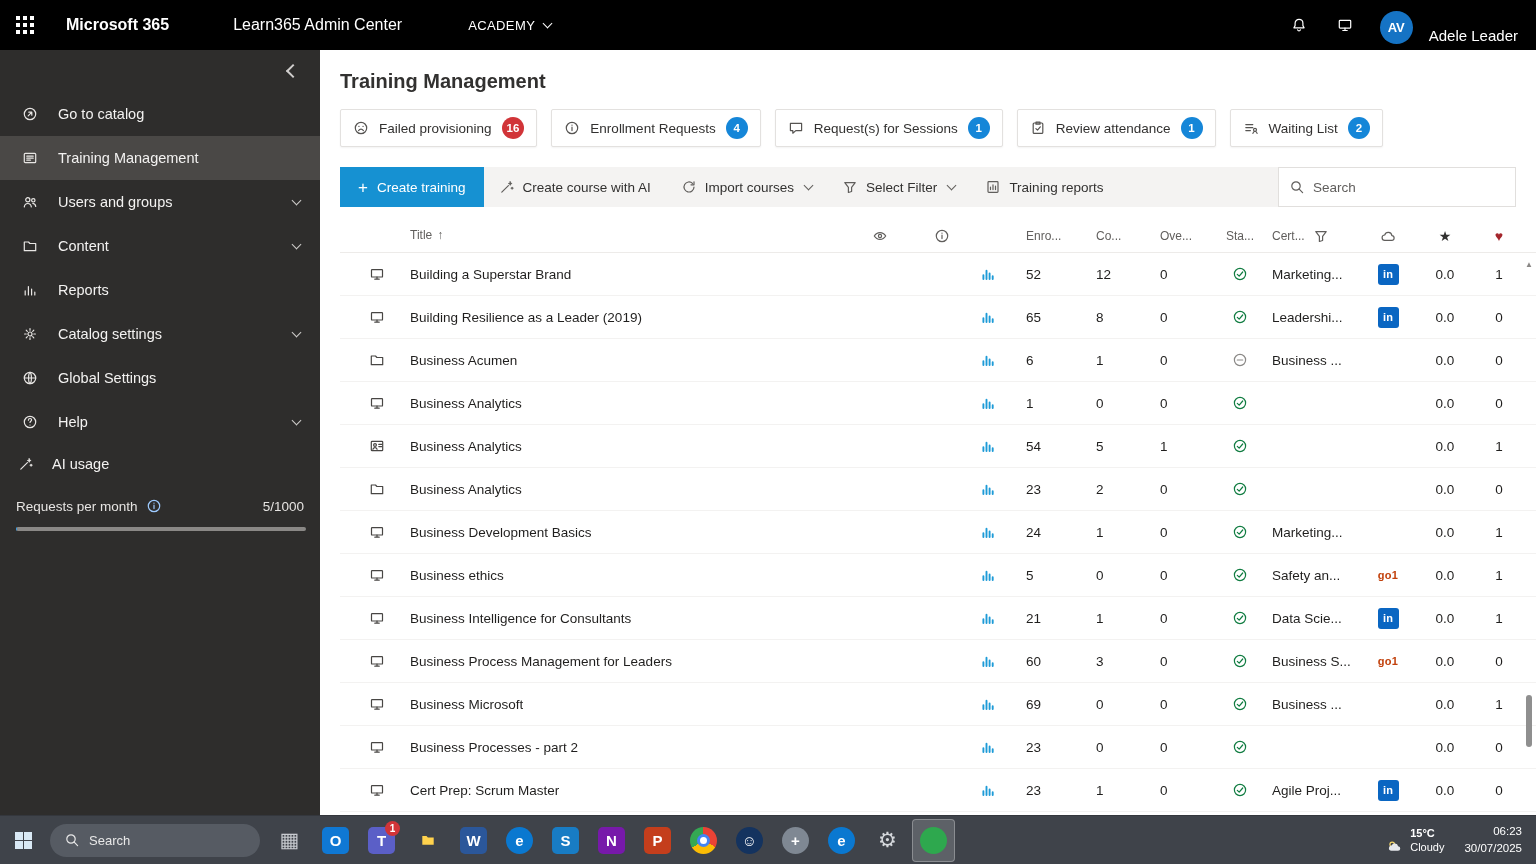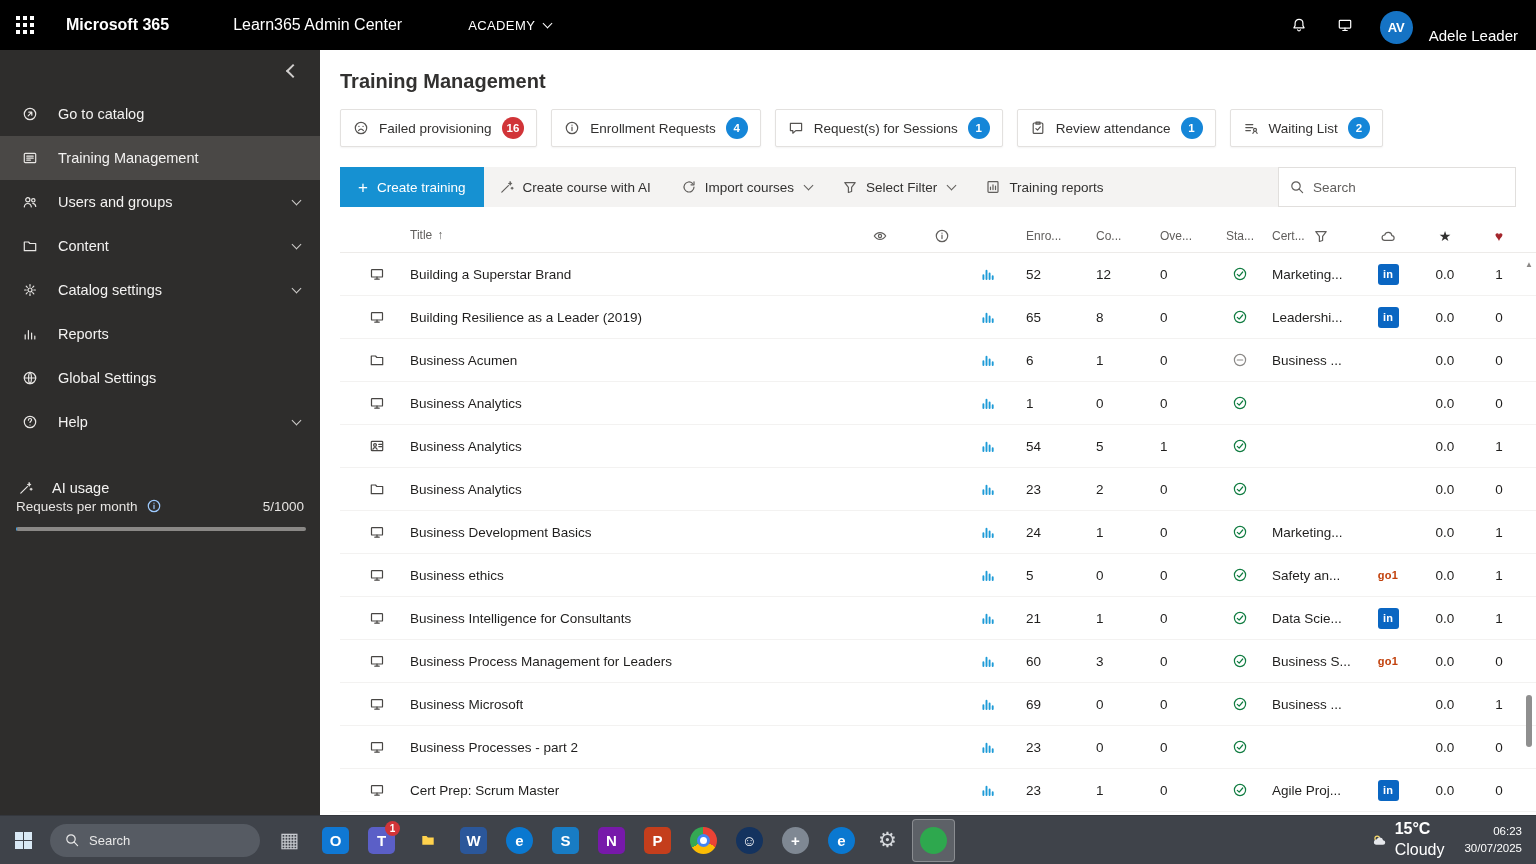--- a/index.html
+++ b/index.html
@@ -29,21 +29,21 @@
   
   .sidebar{width:320px;flex:0 0 320px;background:#2e2d2c;color:#f3f2f1;display:flex;flex-direction:column}
   .collapse-row{height:42px;display:flex;align-items:center;justify-content:flex-end;padding-right:22px;color:#d0cecd}
   .collapse-btn{cursor:pointer;display:flex;align-items:center}
   .nav-item{height:44px;display:flex;align-items:center;padding:0 20px 0 20px;cursor:pointer;gap:18px;font-size:14.5px}
   .nav-item.selected{background:#4a4846}
   .nav-icon{width:20px;color:#e8e6e4}
   .nav-label{flex:1}
   .nav-chev{color:#cfcdcb}
   .ai-section{margin-top:12px;padding:0 16px}
-  .ai-title{display:flex;align-items:flex-end;gap:16px;font-size:14.5px;height:40px}
+  .ai-title{display:flex;align-items:flex-start;gap:16px;font-size:14.5px;height:40px}
   .ai-req{display:flex;align-items:center;font-size:13.5px;color:#e6e4e2;margin-top:2px}
   .ai-req .lbl{display:flex;align-items:center;gap:8px}
   .ai-req .val{margin-left:auto}
   .ai-info{color:#9ecbff;cursor:pointer}
   .progress{margin-top:13px;height:4px;background:#8a8886;border-radius:2px;overflow:hidden;width:290px}
   .progress i{display:block;height:100%;background:#2b9df0}
 
   
   .main{flex:1;min-width:0;background:#fff;position:relative;display:flex;flex-direction:column}
   .page-title{font-size:20px;font-weight:600;color:#323130;margin:20px 0 16px 20px}
@@ -106,21 +106,21 @@
   .apps{display:flex;align-items:center;margin-left:8px;gap:3px}
   .tb-app-btn{width:43px;height:43px;border-radius:4px;display:flex;align-items:center;justify-content:center;position:relative;cursor:pointer}
   .tb-app-btn.active{background:rgba(255,255,255,.16);box-shadow:inset 0 0 0 1px rgba(255,255,255,.28)}
   .app-ic{width:27px;height:27px;display:flex;align-items:center;justify-content:center;font-size:15px;font-weight:700;color:#fff;border-radius:5px}
   .app-ic.circle{border-radius:50%}
   .app-ic.plain{background:transparent !important;font-size:21px;font-weight:400}
   .app-ic.chrome{border-radius:50%;background:conic-gradient(#ea4335 0 33%,#fbbc05 0 66%,#34a853 0 100%);position:relative}
   .app-ic.chrome::after{content:"";position:absolute;inset:7px;border-radius:50%;background:#fff;border:3px solid #4285f4}
   .app-badge{position:absolute;top:2px;right:3px;min-width:15px;height:15px;border-radius:8px;background:#d13438;color:#fff;font-size:10px;font-weight:700;display:flex;align-items:center;justify-content:center;padding:0 3px}
   .tbr{margin-left:auto;display:flex;align-items:center;gap:20px;padding-right:14px}
-  .weather{display:flex;align-items:center;gap:8px;font-size:16px;cursor:pointer}
+  .weather{display:flex;align-items:flex-end;gap:8px;font-size:11px;cursor:pointer}
   .weather .stack{display:flex;flex-direction:column;line-height:1.3}
   .weather b{font-weight:700}
   .clock{font-size:11.5px;text-align:right;line-height:1.45;cursor:pointer}
 </style>
 </head>
 <body>
 
 <header class="topbar">
   <div class="waffle-btn">
     <span class="waffle">
@@ -207,34 +207,34 @@
             <svg viewBox="0 0 16 16" width="16" height="16" fill="none" stroke="currentColor" stroke-width="1.2" stroke-linecap="round" stroke-linejoin="round">
               <path d="M2.3 12.7V4h4.2l1.4 1.5h5.8v7.2z"></path>
             </svg>
           </span>
           <span class="nav-label">Content</span>
           <span class="chev nav-chev"></span>
         </div>
         <div class="nav-item">
           <span class="icon nav-icon">
             <svg viewBox="0 0 16 16" width="16" height="16" fill="none" stroke="currentColor" stroke-width="1.2" stroke-linecap="round" stroke-linejoin="round">
+              <path d="M3.2 13V8.8M6.4 13V4.6M9.6 13V7M12.8 13v-3"></path>
+            </svg>
+          </span>
+          <span class="nav-label">Reports</span>
+        </div>
+        <div class="nav-item">
+          <span class="icon nav-icon">
+            <svg viewBox="0 0 16 16" width="16" height="16" fill="none" stroke="currentColor" stroke-width="1.2" stroke-linecap="round" stroke-linejoin="round">
               <circle cx="8" cy="8" r="2"></circle>
               <path d="M8 2.6v1.6M8 11.8v1.6M2.6 8h1.6M11.8 8h1.6M4.2 4.2l1.1 1.1M10.7 10.7l1.1 1.1M11.8 4.2l-1.1 1.1M5.3 10.7l-1.1 1.1"></path>
             </svg>
           </span>
           <span class="nav-label">Catalog settings</span>
           <span class="chev nav-chev"></span>
-        </div>
-        <div class="nav-item">
-          <span class="icon nav-icon">
-            <svg viewBox="0 0 16 16" width="16" height="16" fill="none" stroke="currentColor" stroke-width="1.2" stroke-linecap="round" stroke-linejoin="round">
-              <path d="M3.2 13V8.8M6.4 13V4.6M9.6 13V7M12.8 13v-3"></path>
-            </svg>
-          </span>
-          <span class="nav-label">Reports</span>
         </div>
         <div class="nav-item">
           <span class="icon nav-icon">
             <svg viewBox="0 0 16 16" width="16" height="16" fill="none" stroke="currentColor" stroke-width="1.2" stroke-linecap="round" stroke-linejoin="round">
               <circle cx="8" cy="8" r="5.7"></circle>
               <path d="M2.3 8h11.4M8 2.3c1.9 1.6 1.9 9.8 0 11.4-1.9-1.6-1.9-9.8 0-11.4z"></path>
             </svg>
           </span>
           <span class="nav-label">Global Settings</span>
         </div>

